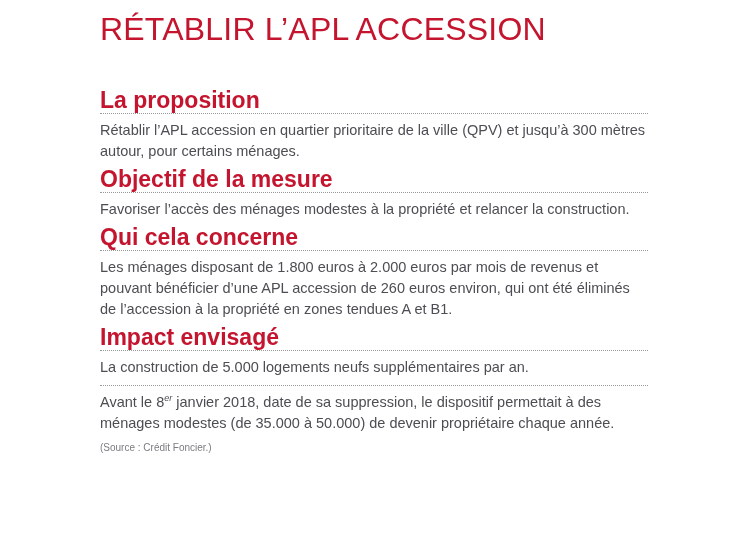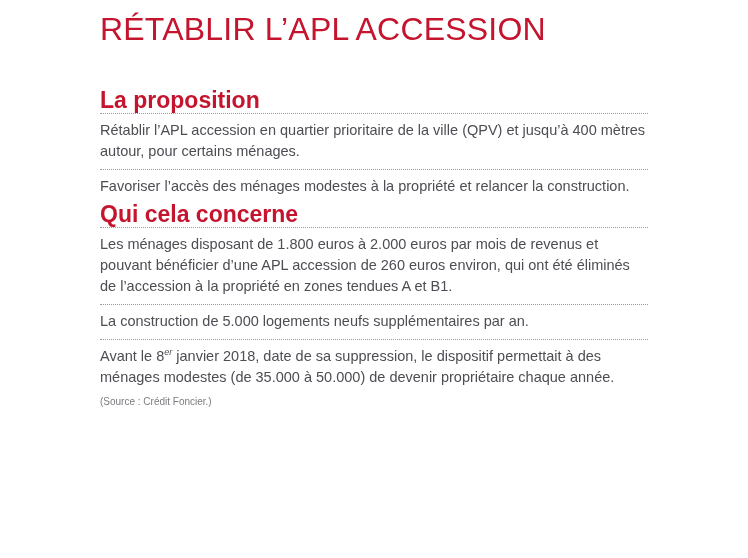--- a/index.html
+++ b/index.html
@@ -69,35 +69,37 @@
 </head>
 <body>
 
 <div class="page">
 
   <h1 class="page-title">RÉTABLIR L’APL ACCESSION</h1>
 
   <section class="section">
     <h2>La proposition</h2>
     <div class="dotted-divider"></div>
-    <p class="body">Rétablir l’APL accession en quartier prioritaire de la ville (QPV) et jusqu’à 400 mètres autour, pour certains ménages.</p>
+    <p class="body">Rétablir l’APL accession en quartier prioritaire de la ville (QPV) et jusqu’à 300 mètres autour, pour certains ménages.</p>
   </section>
 
   <section class="section">
+    <h2>Objectif de la mesure</h2>
     <div class="dotted-divider"></div>
     <p class="body">Favoriser l’accès des ménages modestes à la propriété et relancer la construction.</p>
   </section>
 
   <section class="section">
     <h2>Qui cela concerne</h2>
     <div class="dotted-divider"></div>
     <p class="body">Les ménages disposant de 1.800 euros à 2.000 euros par mois de revenus et pouvant bénéficier d’une APL accession de 260 euros environ, qui ont été éliminés de l’accession à la propriété en zones tendues A et B1.</p>
   </section>
 
   <section class="section">
+    <h2>Impact envisagé</h2>
     <div class="dotted-divider"></div>
     <p class="body">La construction de 5.000 logements neufs supplémentaires par an.</p>
   </section>
 
   <section class="section">
     <div class="dotted-divider"></div>
     <p class="body"><span>Avant le 8</span><sup>er</sup><span> janvier 2018, date de sa suppression, le dispositif permettait à des ménages modestes (de 35.000 à 50.000) de devenir propriétaire chaque année.</span></p>
     <p class="source-note">(Source : Crédit Foncier.)</p>
   </section>
 

